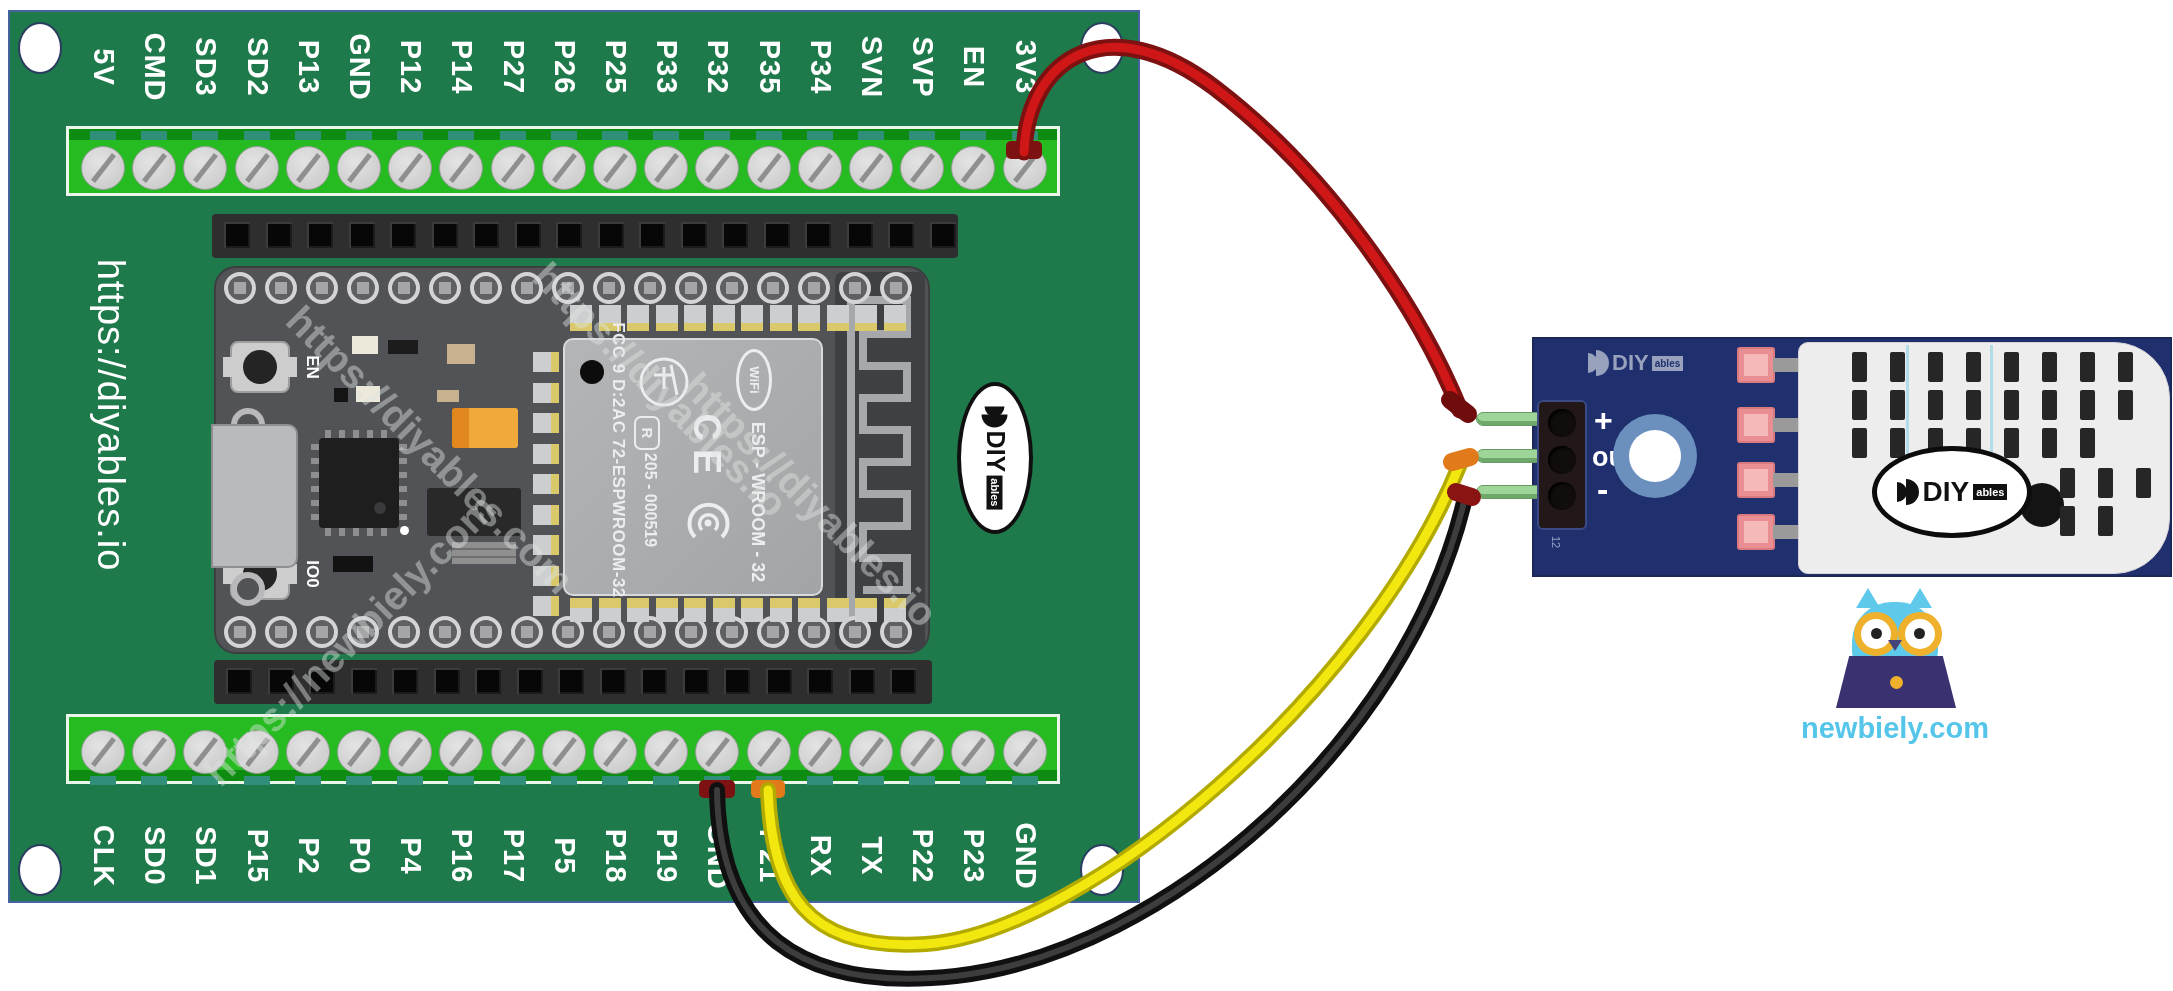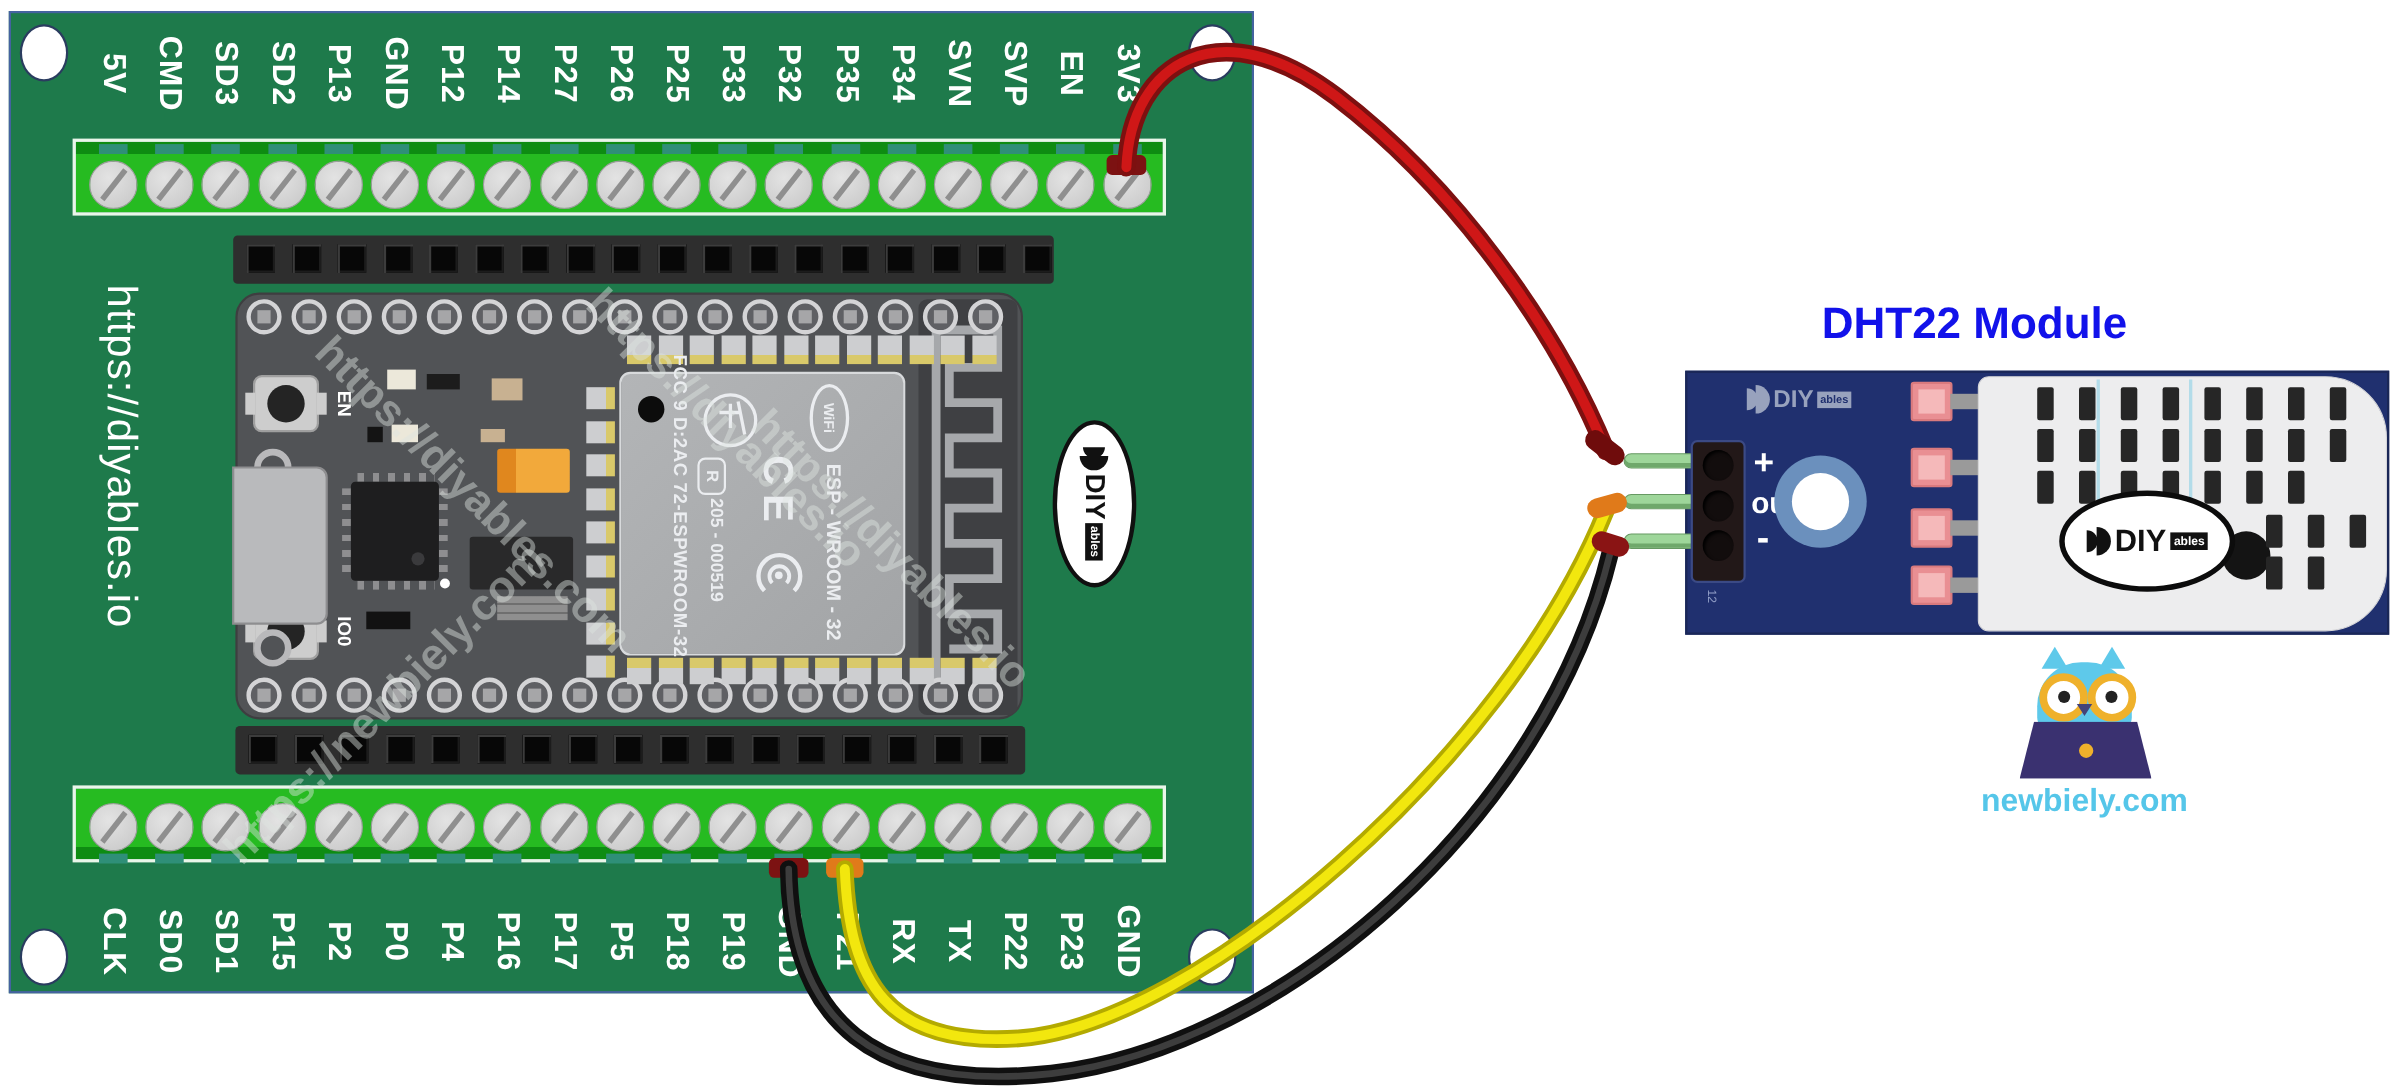--- a/index.html
+++ b/index.html
@@ -171,21 +171,20 @@
 
   <div class="abs badge">
     <div class="badge-inner">
       <span class="moonA"></span>
         <span class="moonB"></span>
       <span class="brandDIY">DIY</span>
       <span class="ablesbox">ables</span>
     </div>
   </div>
 
-  <div class="abs mod-title">DHT22 Module</div>
   <div class="abs pcb"></div>
 
   <div class="abs pcb-logo">
     <span class="moonA"></span>
       <span class="moonB"></span>
     <span class="brandDIY">DIY</span>
     <span class="ablesbox">ables</span>
   </div>
 
   <div class="abs gpin" style="top:412px;"></div>

